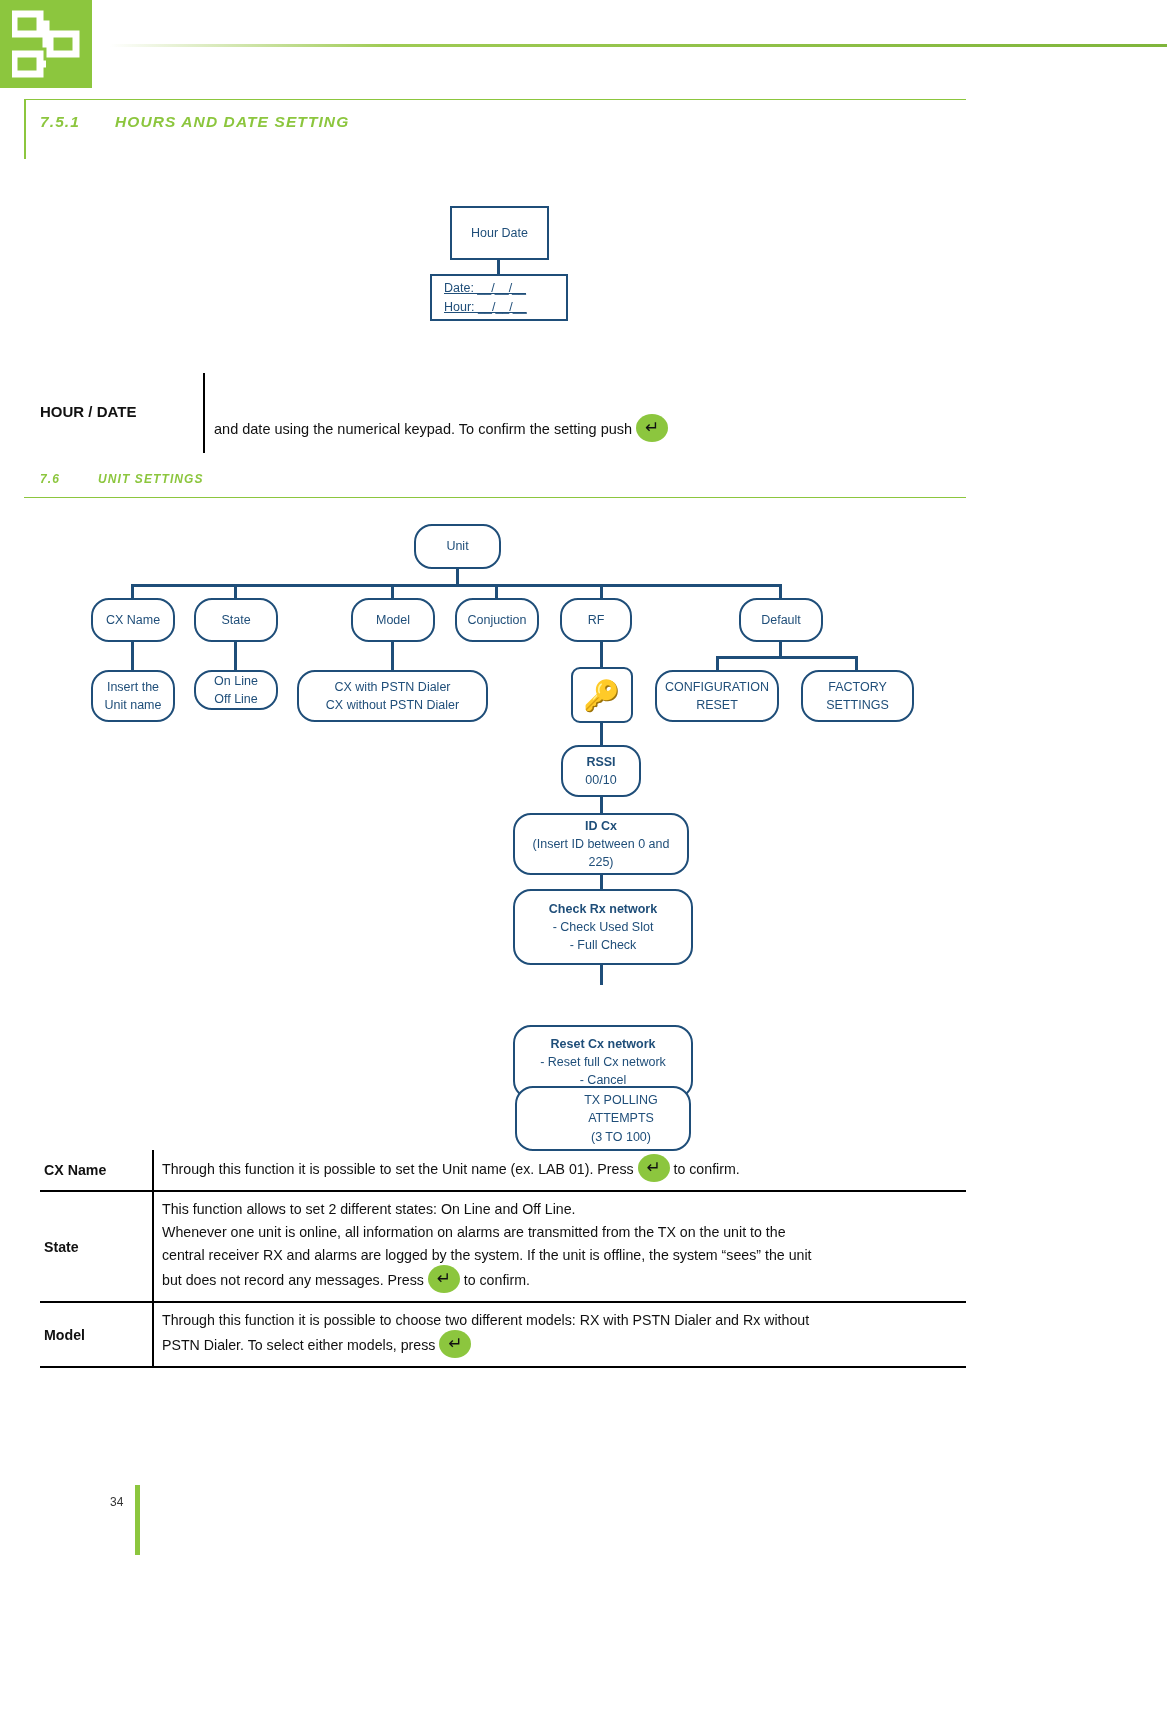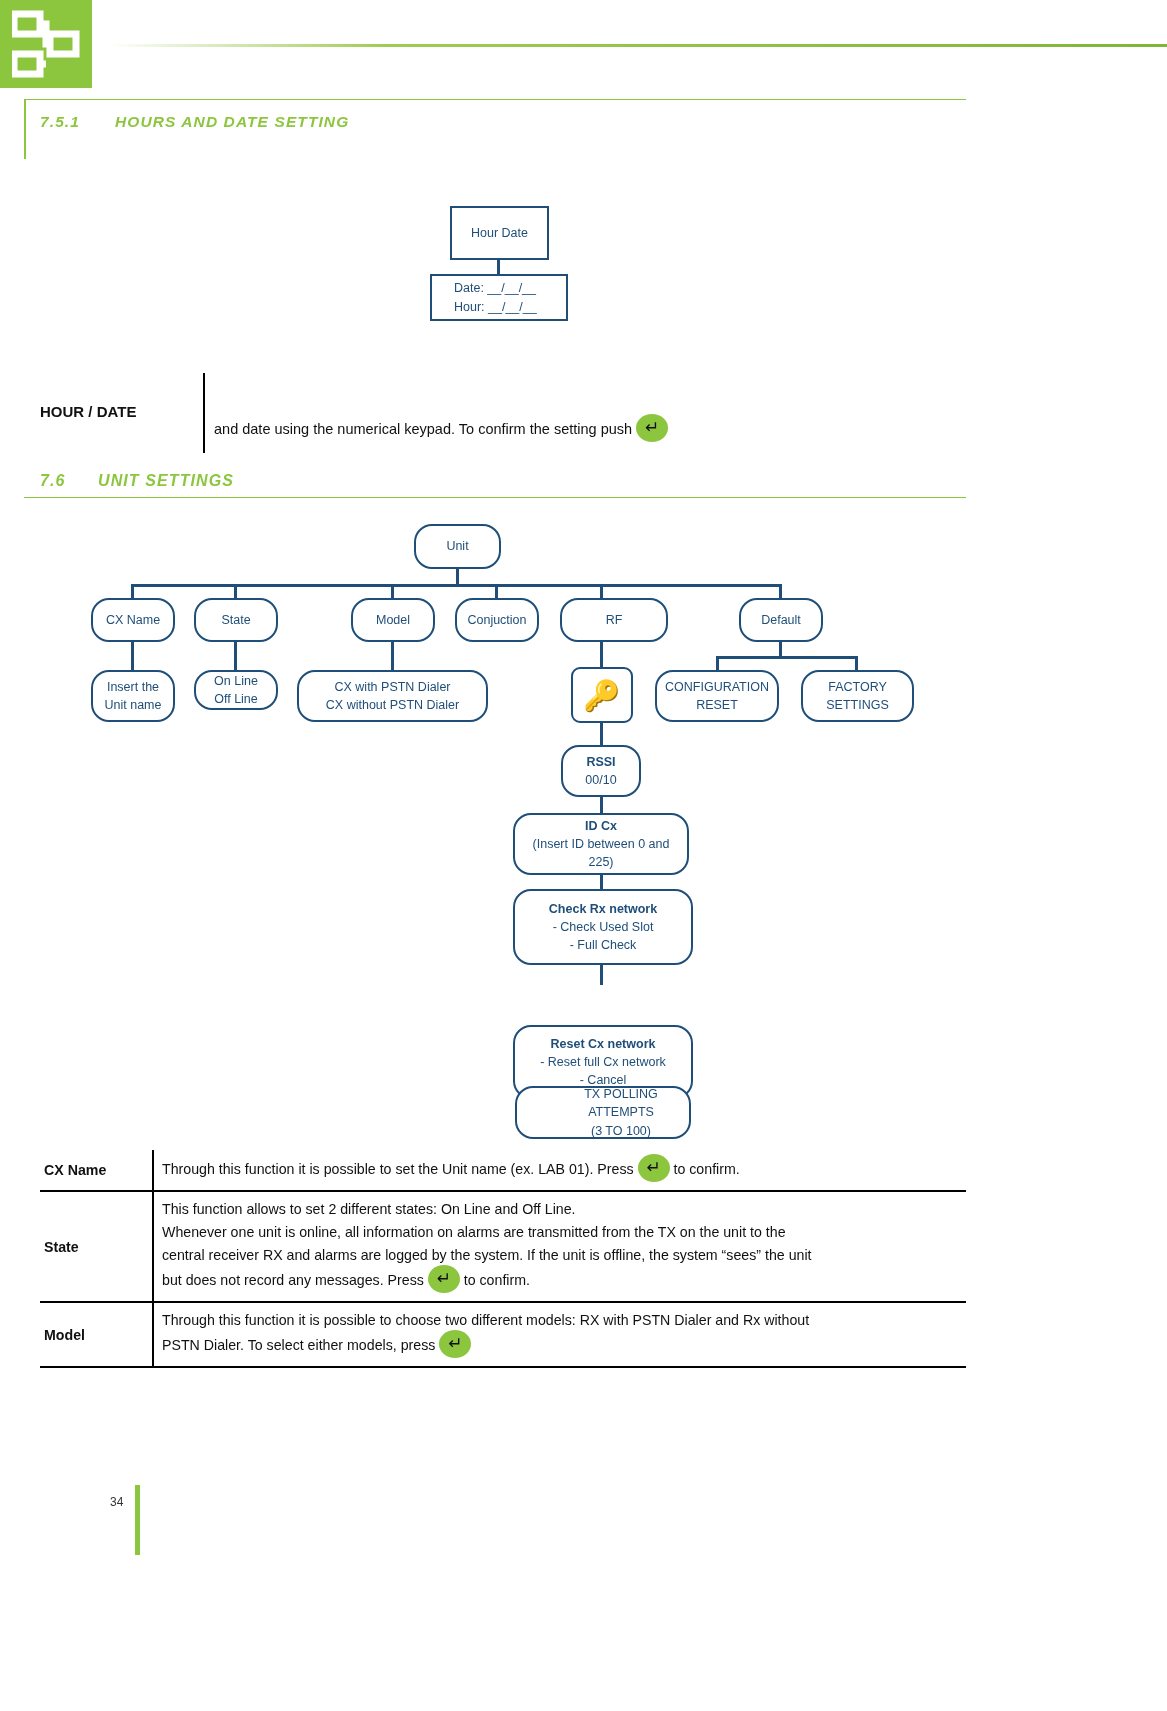--- a/index.html
+++ b/index.html
@@ -31,21 +31,21 @@
   }
   .sec-head .num{display:inline-block;}
   .sec-rule{position:absolute; height:1px; background:#8cc63e;}
   .sec-bar{position:absolute; width:2px; background:#8cc63e;}
 
   #sec751{left:40px; top:113px; font-size:15.5px;}
   #sec751 .num{width:75px;}
   #sec751rule{left:24px; top:99px; width:942px;}
   #sec751bar{left:24px; top:99px; height:60px;}
 
-  #sec76{left:40px; top:472px; font-size:16px;}
+  #sec76{left:40px; top:472px; font-size:12px;}
   #sec76 .num{width:58px;}
   #sec76rule{left:24px; top:497px; width:942px;}
 
   
   .fbox{
     position:absolute;
     border:2.5px solid #1f4e79;
     background:#ffffff;
     color:#1f4e79;
     display:flex; flex-direction:column;
@@ -142,21 +142,21 @@
 <div class="sec-rule" id="sec751rule"></div>
 <div class="sec-bar" id="sec751bar"></div>
 <div class="sec-head" id="sec751">
   <span class="num">7.5.1</span><span>HOURS AND DATE SETTING</span>
 </div>
 
 <div class="connector v" style="left:497px; top:258px; height:18px;"></div>
 <div class="fbox" style="left:450px; top:206px; width:99px; height:54px;">
   <span>Hour  Date</span>
 </div>
-<div class="fbox" style="left:430px; top:274px; width:138px; height:47px; align-items:flex-start; padding-left:22px;">
+<div class="fbox" style="left:430px; top:274px; width:138px; height:47px; align-items:flex-start; padding-left:12px;text-decoration:underline;">
   <span>Date: __/__/__</span>
   <span>Hour: __/__/__</span>
 </div>
 
 <div class="hd-label">HOUR / DATE</div>
 <div class="hd-divider"></div>
 <div class="hd-text">
   <br>
   <span>and date using the numerical keypad. To confirm the setting push</span>
   <span class="enterkey">↵</span>
@@ -185,21 +185,21 @@
 </div>
 <div class="fbox rounded" style="left:194px; top:598px; width:84px; height:44px;">
   <span>State</span>
 </div>
 <div class="fbox rounded" style="left:351px; top:598px; width:84px; height:44px;">
   <span>Model</span>
 </div>
 <div class="fbox rounded" style="left:455px; top:598px; width:84px; height:44px;">
   <span>Conjuction</span>
 </div>
-<div class="fbox rounded" style="left:560px; top:598px; width:108px; height:44px;">
+<div class="fbox rounded" style="left:560px; top:598px; width:72px; height:44px;">
   <span>RF</span>
 </div>
 <div class="fbox rounded" style="left:739px; top:598px; width:84px; height:44px;">
   <span>Default</span>
 </div>
 
 <div class="connector v" style="left:131px; top:640px; height:30px;"></div>
 <div class="connector v" style="left:234px; top:640px; height:30px;"></div>
 <div class="connector v" style="left:391px; top:640px; height:30px;"></div>
 <div class="connector v" style="left:600px; top:640px; height:27px;"></div>
@@ -255,21 +255,21 @@
 </div>
 
 <div class="connector v" style="left:600px; top:963px; height:22px;"></div>
 <div class="fbox rounded" style="left:513px; top:1025px; width:180px; height:74px;">
   <span class="ttl">Reset Cx network</span>
   <span>- Reset full Cx network</span>
   <span>- Cancel</span>
 </div>
 
 <div class="connector v" style="left:600px; top:1057px; height:31px;"></div>
-<div class="fbox rounded" style="left:515px; top:1086px; width:176px; height:53px;padding-left:36px;">
+<div class="fbox rounded" style="left:515px; top:1086px; width:176px; height:65px;padding-left:36px;">
   <span>TX POLLING ATTEMPTS</span>
   <span>(3 TO 100)</span>
 </div>
 
 <table class="desc-tbl">
   <tbody>
       <tr>
     <td class="lbl">CX Name</td>
     <td class="body">
       <span>Through this function it is possible to set the Unit name (ex. LAB 01).  Press</span>

